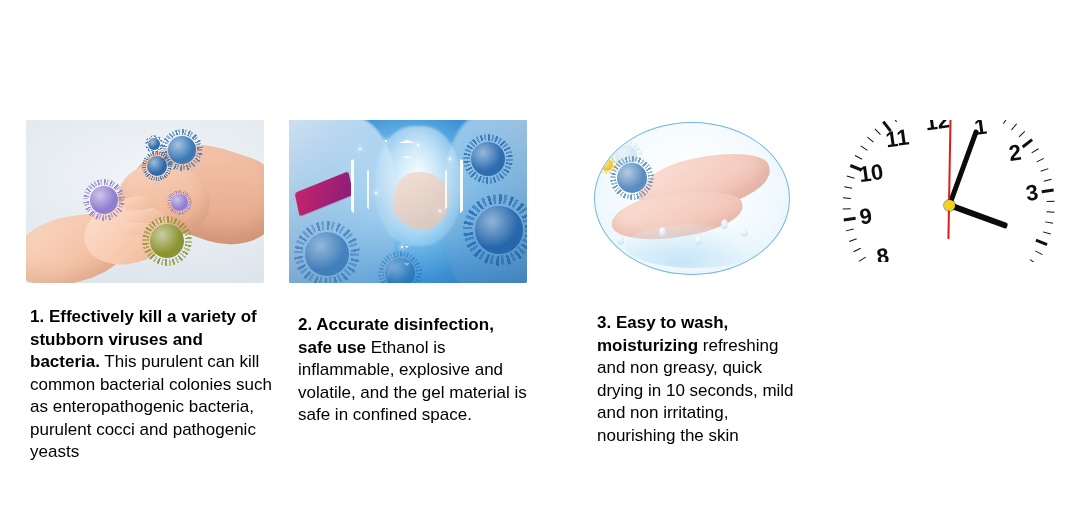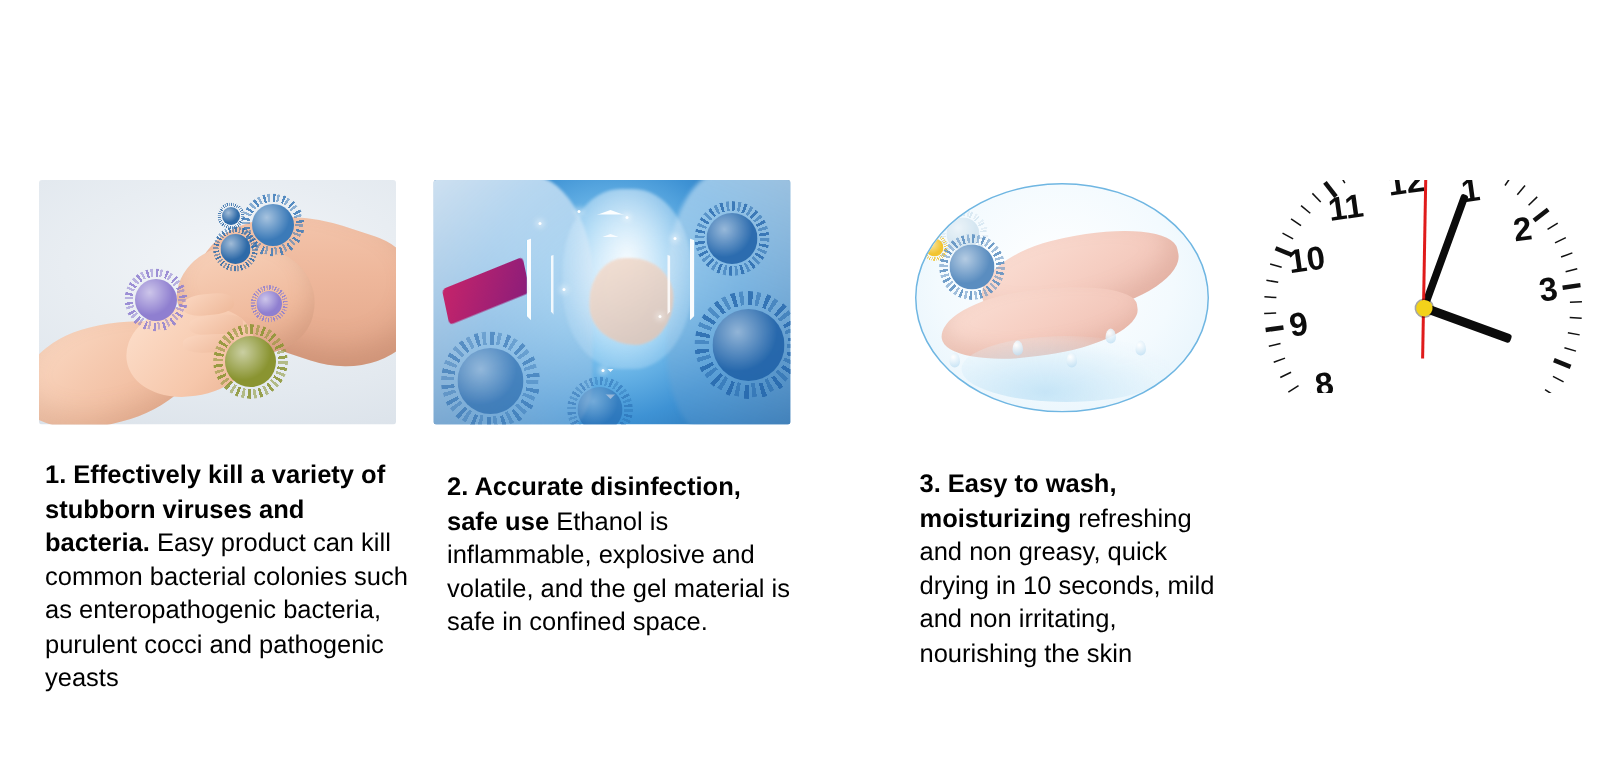--- a/index.html
+++ b/index.html
@@ -33,21 +33,21 @@
     letter-spacing: 0.2px;
   }
 
   
   .col {
     position: absolute;
     top: 120px;
   }
   .col-1 { left: 26px;  width: 240px; }
   .col-2 { left: 289px; width: 240px; }
-  .col-3 { left: 608px; width: 215px; }
+  .col-3 { left: 592px; width: 215px; }
   .col-4 { left: 836px; width: 220px; }
 
   .figure {
     position: relative;
     overflow: hidden;
   }
   .fig-1, .fig-2 {
     width: 238px;
     height: 163px;
     border-radius: 2px;
@@ -383,21 +383,21 @@
       <div class="virus v-purple" style="left:145px;top:74px;width:17px;height:17px;">
           <span class="v-body"></span>
         </div>
       <div class="virus v-green" style="left:124px;top:104px;width:34px;height:34px;">
           <span class="v-body"></span>
         </div>
     </div>
 
     <div class="caption cap-1">
       <b>1. Effectively kill a variety of stubborn viruses and bacteria.</b>
-      <span>Easy product can kill common bacterial colonies such as enteropathogenic bacteria, purulent cocci and pathogenic yeasts</span>
+      <span>This purulent can kill common bacterial colonies such as enteropathogenic bacteria, purulent cocci and pathogenic yeasts</span>
     </div>
   </div>
 
   <div class="col col-2">
 
     <div class="figure fig-2" aria-hidden="true">
       <div class="f2-bg"></div>
       <div class="f2-coat"></div>
       <div class="f2-coat2"></div>
       <div class="f2-tablet"></div>

